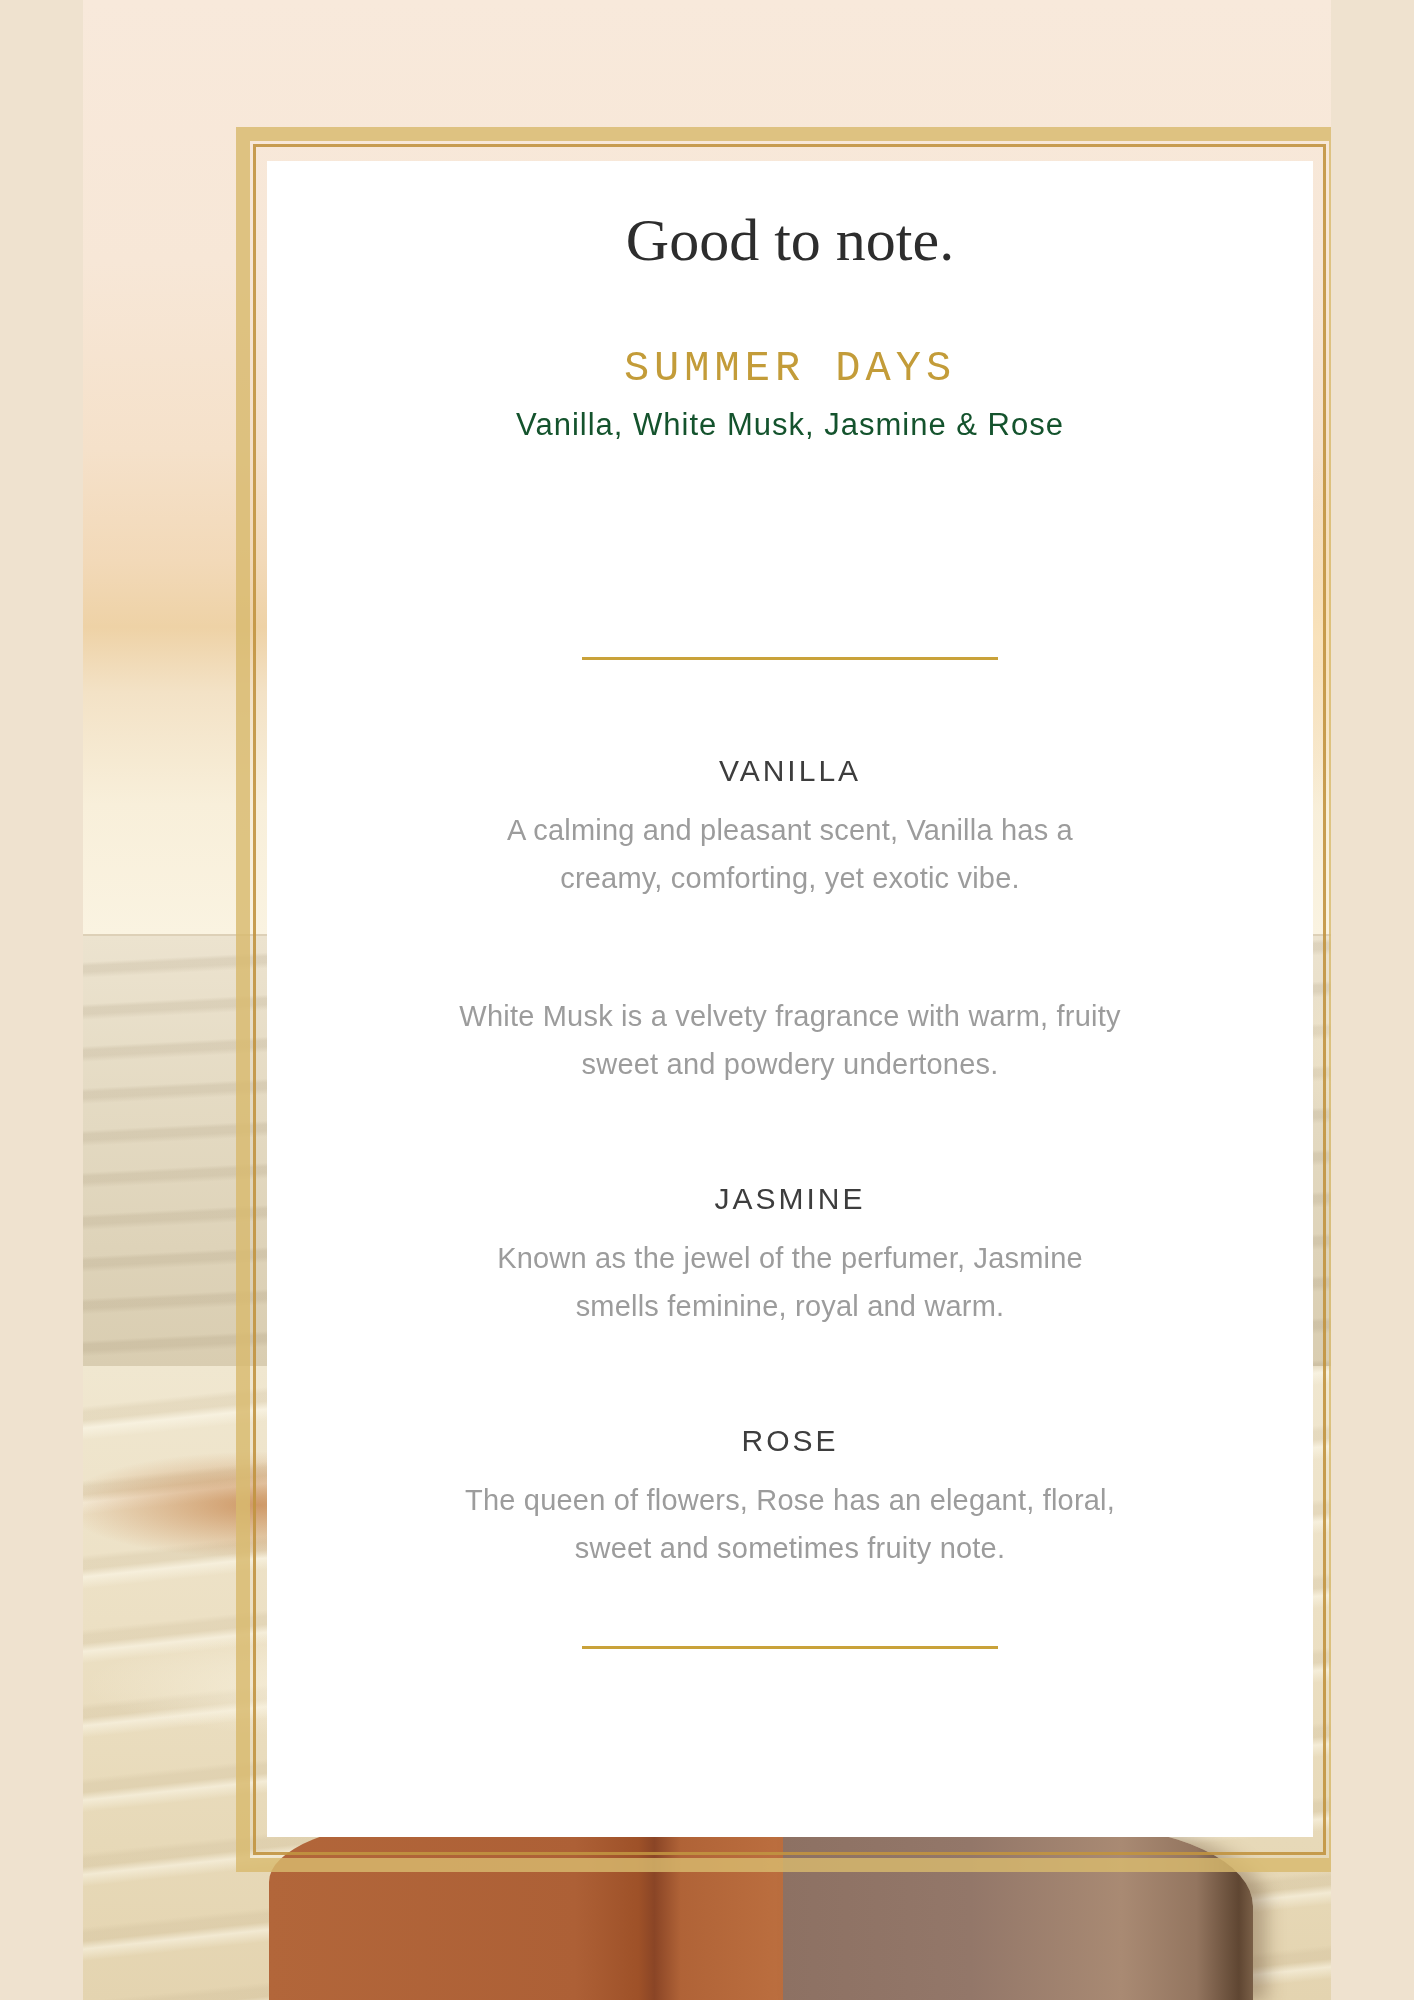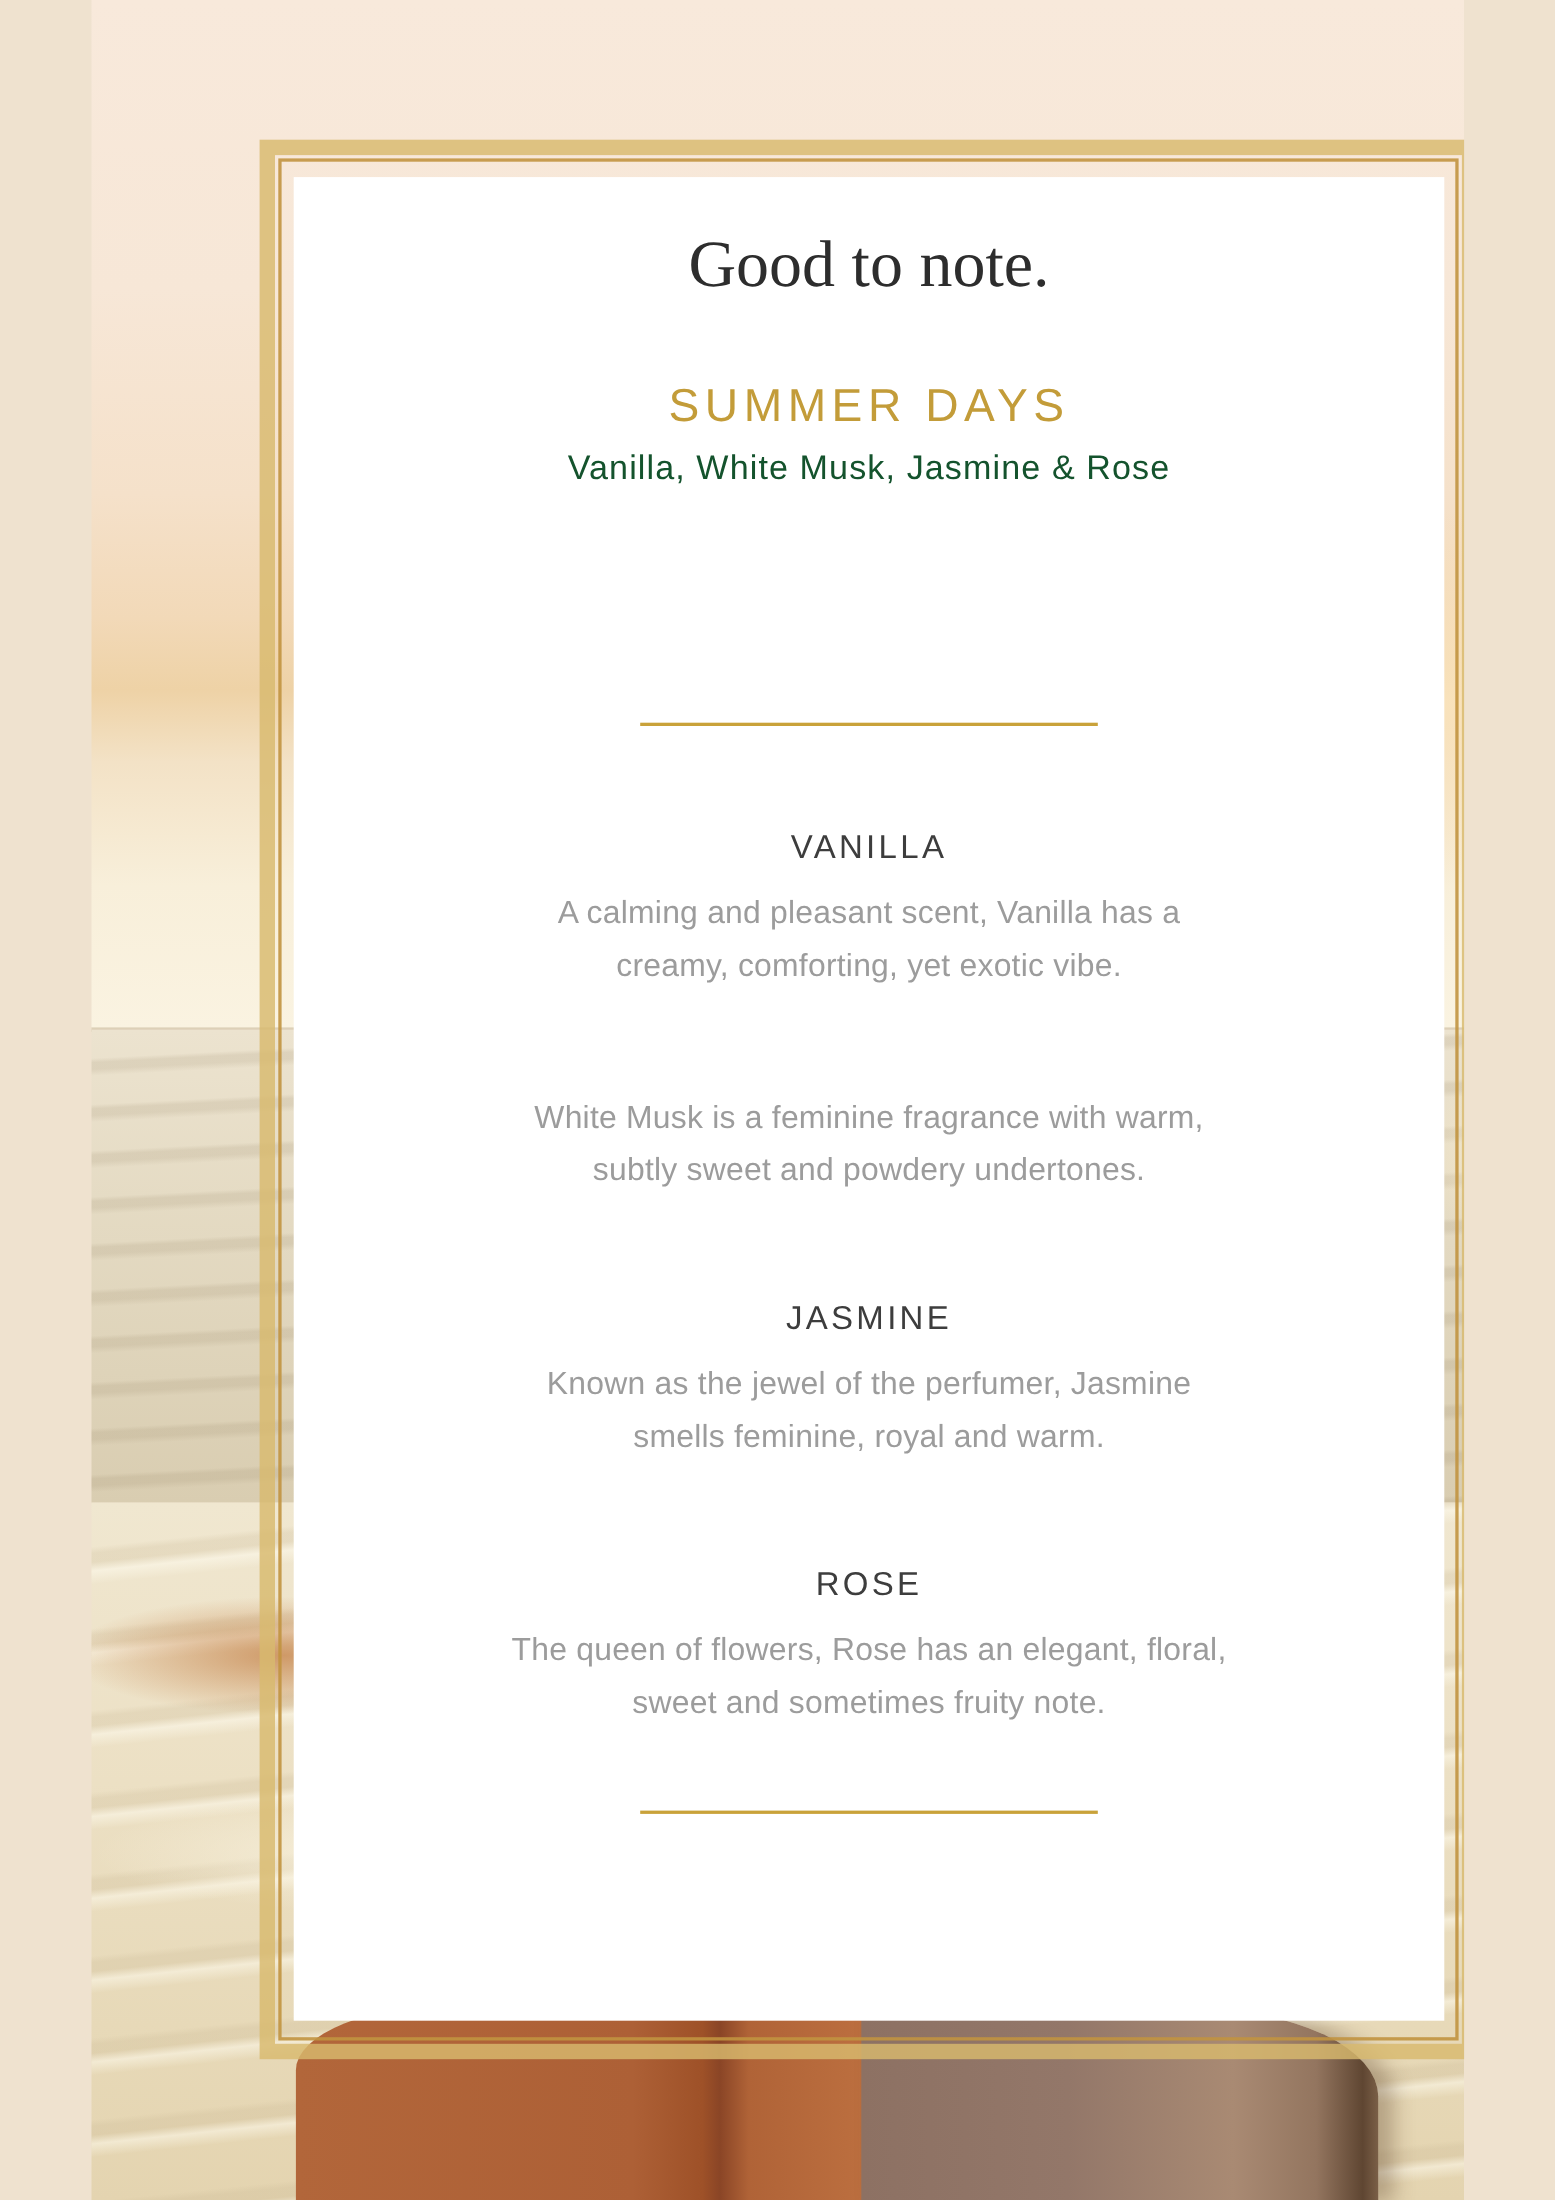--- a/index.html
+++ b/index.html
@@ -120,20 +120,21 @@
     color: #2d2d2d;
   }
 
   .collection-name {
     margin: 70px 0 0;
     font-size: 42px;
     line-height: 48px;
     font-weight: 400;
     letter-spacing: 5px;
     color: #c39c39;
+    font-family: Liberation Mono, monospace;
   }
   .collection-notes {
     margin: 10px 0 0;
     font-size: 31px;
     line-height: 44px;
     letter-spacing: 1px;
     color: #14532d;
   }
 
   .divider {
@@ -190,21 +191,21 @@
     <p class="collection-notes">Vanilla, White Musk, Jasmine &amp; Rose</p>
 
     <div class="divider divider-top"></div>
 
     <div class="section">
       <h3 class="section-name">VANILLA</h3>
       <p class="section-desc">A calming and pleasant scent, Vanilla has a creamy, comforting, yet exotic vibe.</p>
     </div>
 
     <div class="section">
-      <p class="section-desc">White Musk is a feminine fragrance with warm, subtly sweet and powdery undertones.</p>
+      <p class="section-desc">White Musk is a velvety fragrance with warm, fruity sweet and powdery undertones.</p>
     </div>
 
     <div class="section">
       <h3 class="section-name">JASMINE</h3>
       <p class="section-desc">Known as the jewel of the perfumer, Jasmine smells feminine, royal and warm.</p>
     </div>
 
     <div class="section">
       <h3 class="section-name">ROSE</h3>
       <p class="section-desc">The queen of flowers, Rose has an elegant, floral, sweet and sometimes fruity note.</p>

